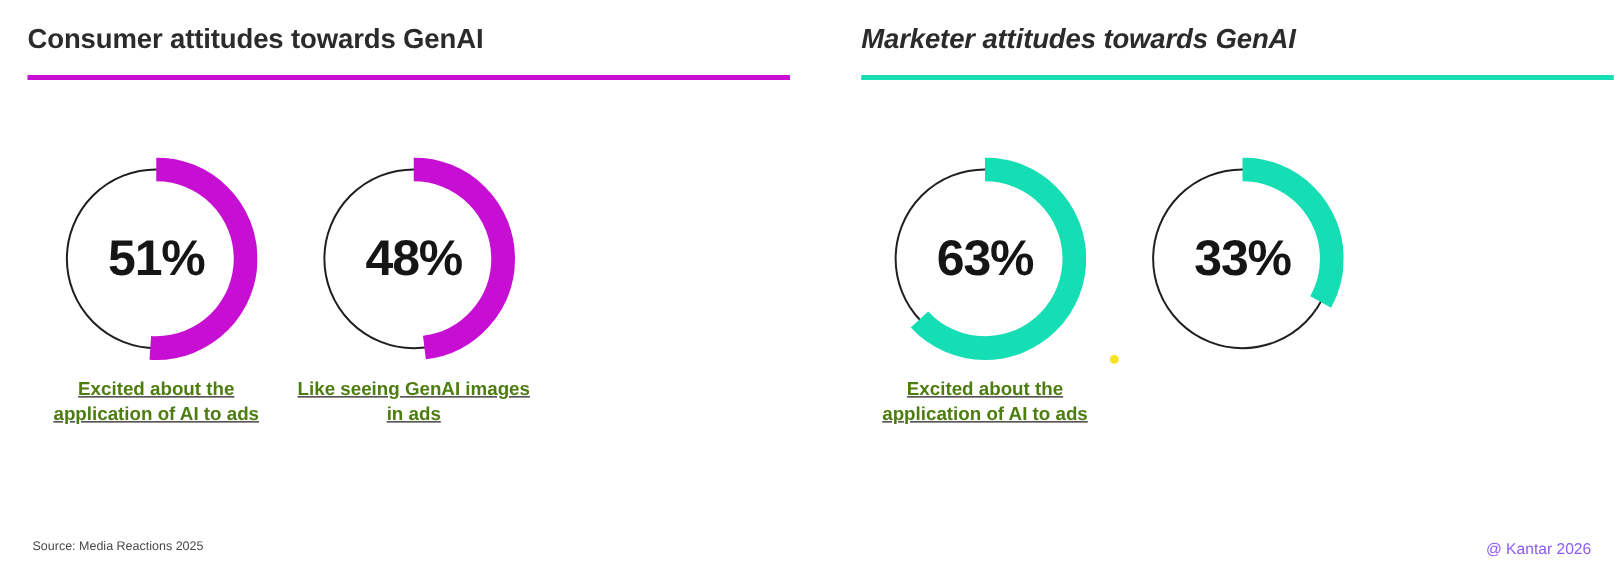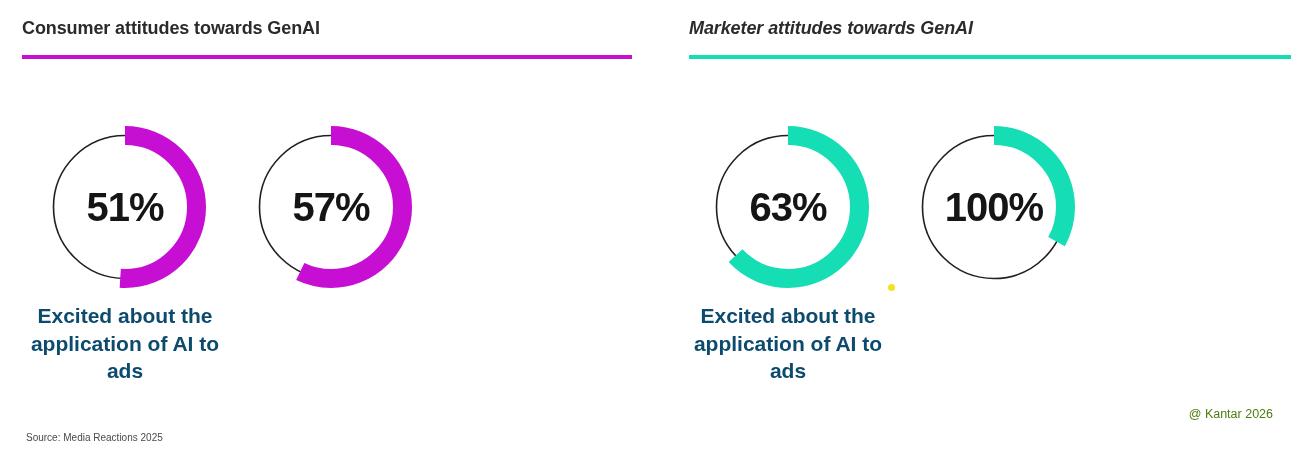--- a/index.html
+++ b/index.html
@@ -23,39 +23,40 @@
 
   
   .panel {
     position: absolute;
     top: 0;
   }
   .panel-consumer { left: 22px;  width: 610px; }
   .panel-marketer { left: 689px; width: 618px; font-style: italic; }
 
   .panel-title {
-    font-size: 18px;
+    font-size: 22px;
     font-weight: bold;
     letter-spacing: -0.1px;
     color: #2b2b2b;
     margin-top: 18px;
     white-space: nowrap;
   }
   .panel-rule {
     margin-top: 16px;
     height: 4px;
     width: 100%;
     border-radius: 0;
   }
 
   
   .gauge-row {
     position: absolute;
     top: 126px;
     display: flex;
+    text-decoration: underline;
   }
   .gauge-row-consumer { left: 22px;  width: 620px; }
   .gauge-row-marketer { left: 685px; width: 618px; }
 
   .gauge-cell {
     width: 206px;
     display: flex;
     flex-direction: column;
     align-items: center;
   }
@@ -79,24 +80,24 @@
     align-items: center;
     justify-content: center;
     font-size: 40px;
     font-weight: bold;
     letter-spacing: -1px;
     color: #151515;
   }
   .gauge-caption {
     margin-top: 14px;
     text-align: center;
-    font-size: 21px;
+    font-size: 15px;
     font-weight: bold;
     line-height: 1.32;
-    color: #0c4a6e;
+    color: #4d7c0f;
     width: 200px;
   }
   .caption-narrow { width: 190px; }
 
   
   .yellow-dot {
     position: absolute;
     left: 888px;
     top: 284px;
     width: 7px;
@@ -109,23 +110,23 @@
   .footer-source {
     position: absolute;
     left: 26px;
     top: 432px;
     font-size: 10px;
     color: #4a4a4a;
   }
   .footer-copy {
     position: absolute;
     right: 18px;
-    top: 407px;
+    top: 432px;
     font-size: 12.5px;
-    color: #4d7c0f;
+    color: #8b5cf6;
   }
 </style>
 </head>
 <body>
 
 <div class="page">
 
   <div class="panel panel-consumer">
     <div class="panel-title">Consumer attitudes towards GenAI</div>
     <div class="panel-rule" style="background: rgb(199, 15, 212);"></div>
@@ -137,29 +138,32 @@
       <div class="gauge-wrap">
         <svg viewBox="0 0 162 162">
           <circle cx="81" cy="81" r="71.5" fill="none" stroke="#231f20" stroke-width="1.6"></circle>
           <circle class="donut-arc" cx="81" cy="81" r="71.5" fill="none" stroke="#C70FD4" stroke-width="19" stroke-linecap="butt" transform="rotate(-90 81 81)" stroke-dasharray="229.11635222630363 220.1313972370368"></circle>
         </svg>
         <div class="gauge-value">51%</div>
       </div>
       <div class="gauge-caption">Excited about the application of AI to ads</div>
     </div>
 
-
-    <div class="gauge-cell">
-      <div class="gauge-wrap">
-        <svg viewBox="0 0 162 162">
-          <circle cx="81" cy="81" r="71.5" fill="none" stroke="#231f20" stroke-width="1.6"></circle>
-          <circle class="donut-arc" cx="81" cy="81" r="71.5" fill="none" stroke="#C70FD4" stroke-width="19" stroke-linecap="butt" transform="rotate(-90 81 81)" stroke-dasharray="256.071217194104 193.17653226923642"></circle>
-        </svg>
-        <div class="gauge-value">57%</div>
-      </div>
+    <div class="gauge-cell">
+      <div class="gauge-wrap">
+        <svg viewBox="0 0 162 162">
+          <circle cx="81" cy="81" r="71.5" fill="none" stroke="#231f20" stroke-width="1.6"></circle>
+          <circle class="donut-arc" cx="81" cy="81" r="71.5" fill="none" stroke="#C70FD4" stroke-width="19" stroke-linecap="butt" transform="rotate(-90 81 81)" stroke-dasharray="215.6389197424034 233.60882972093702"></circle>
+        </svg>
+        <div class="gauge-value">48%</div>
+      </div>
+      <div class="gauge-caption caption-narrow">Like seeing GenAI images in ads</div>
+    </div>
+
+    <div class="gauge-cell">
     </div>
 
   </div>
 
   <div class="panel panel-marketer">
     <div class="panel-title">Marketer attitudes towards GenAI</div>
     <div class="panel-rule" style="background: rgb(21, 221, 180);"></div>
   </div>
 
   <div class="gauge-row gauge-row-marketer">
@@ -174,21 +178,21 @@
       </div>
       <div class="gauge-caption">Excited about the application of AI to ads</div>
     </div>
 
     <div class="gauge-cell">
       <div class="gauge-wrap">
         <svg viewBox="0 0 162 162">
           <circle cx="81" cy="81" r="71.5" fill="none" stroke="#231f20" stroke-width="1.6"></circle>
           <circle class="donut-arc" cx="81" cy="81" r="71.5" fill="none" stroke="#15DDB4" stroke-width="19" stroke-linecap="butt" transform="rotate(-90 81 81)" stroke-dasharray="148.25175732290234 300.9959921404381"></circle>
         </svg>
-        <div class="gauge-value">100%</div>
+        <div class="gauge-value">33%</div>
       </div>
     </div>
 
     <div class="gauge-cell">
     </div>
 
   </div>
 
   <div class="yellow-dot" style="background: rgb(247, 225, 30);"></div>
 

